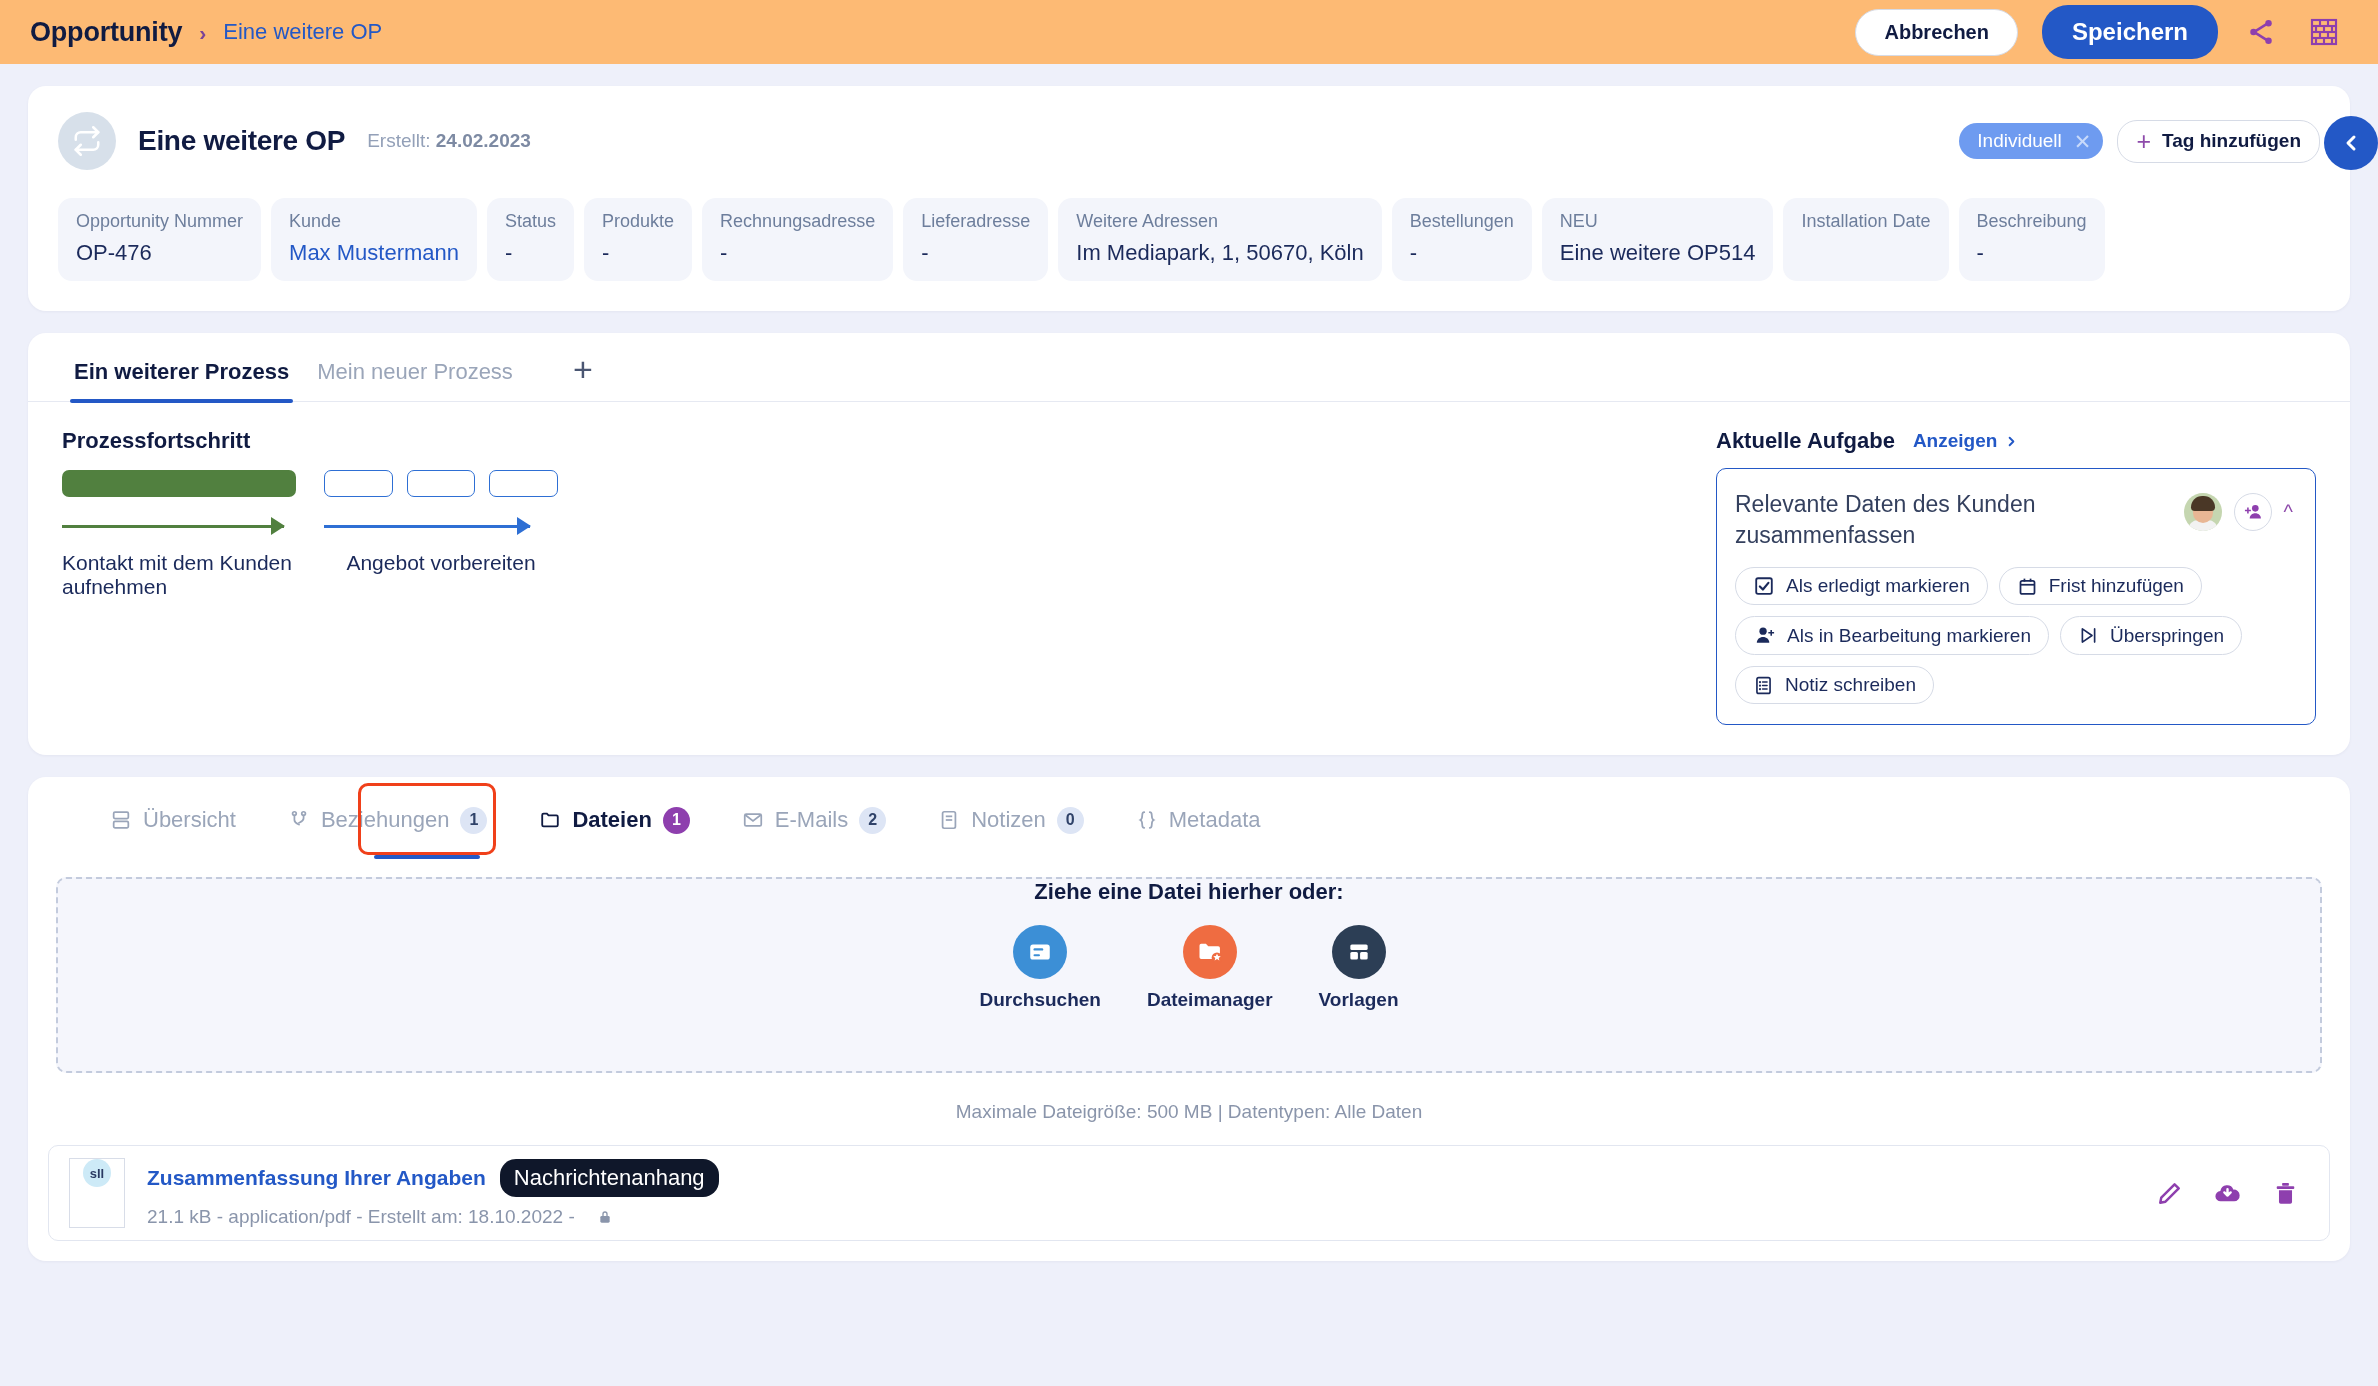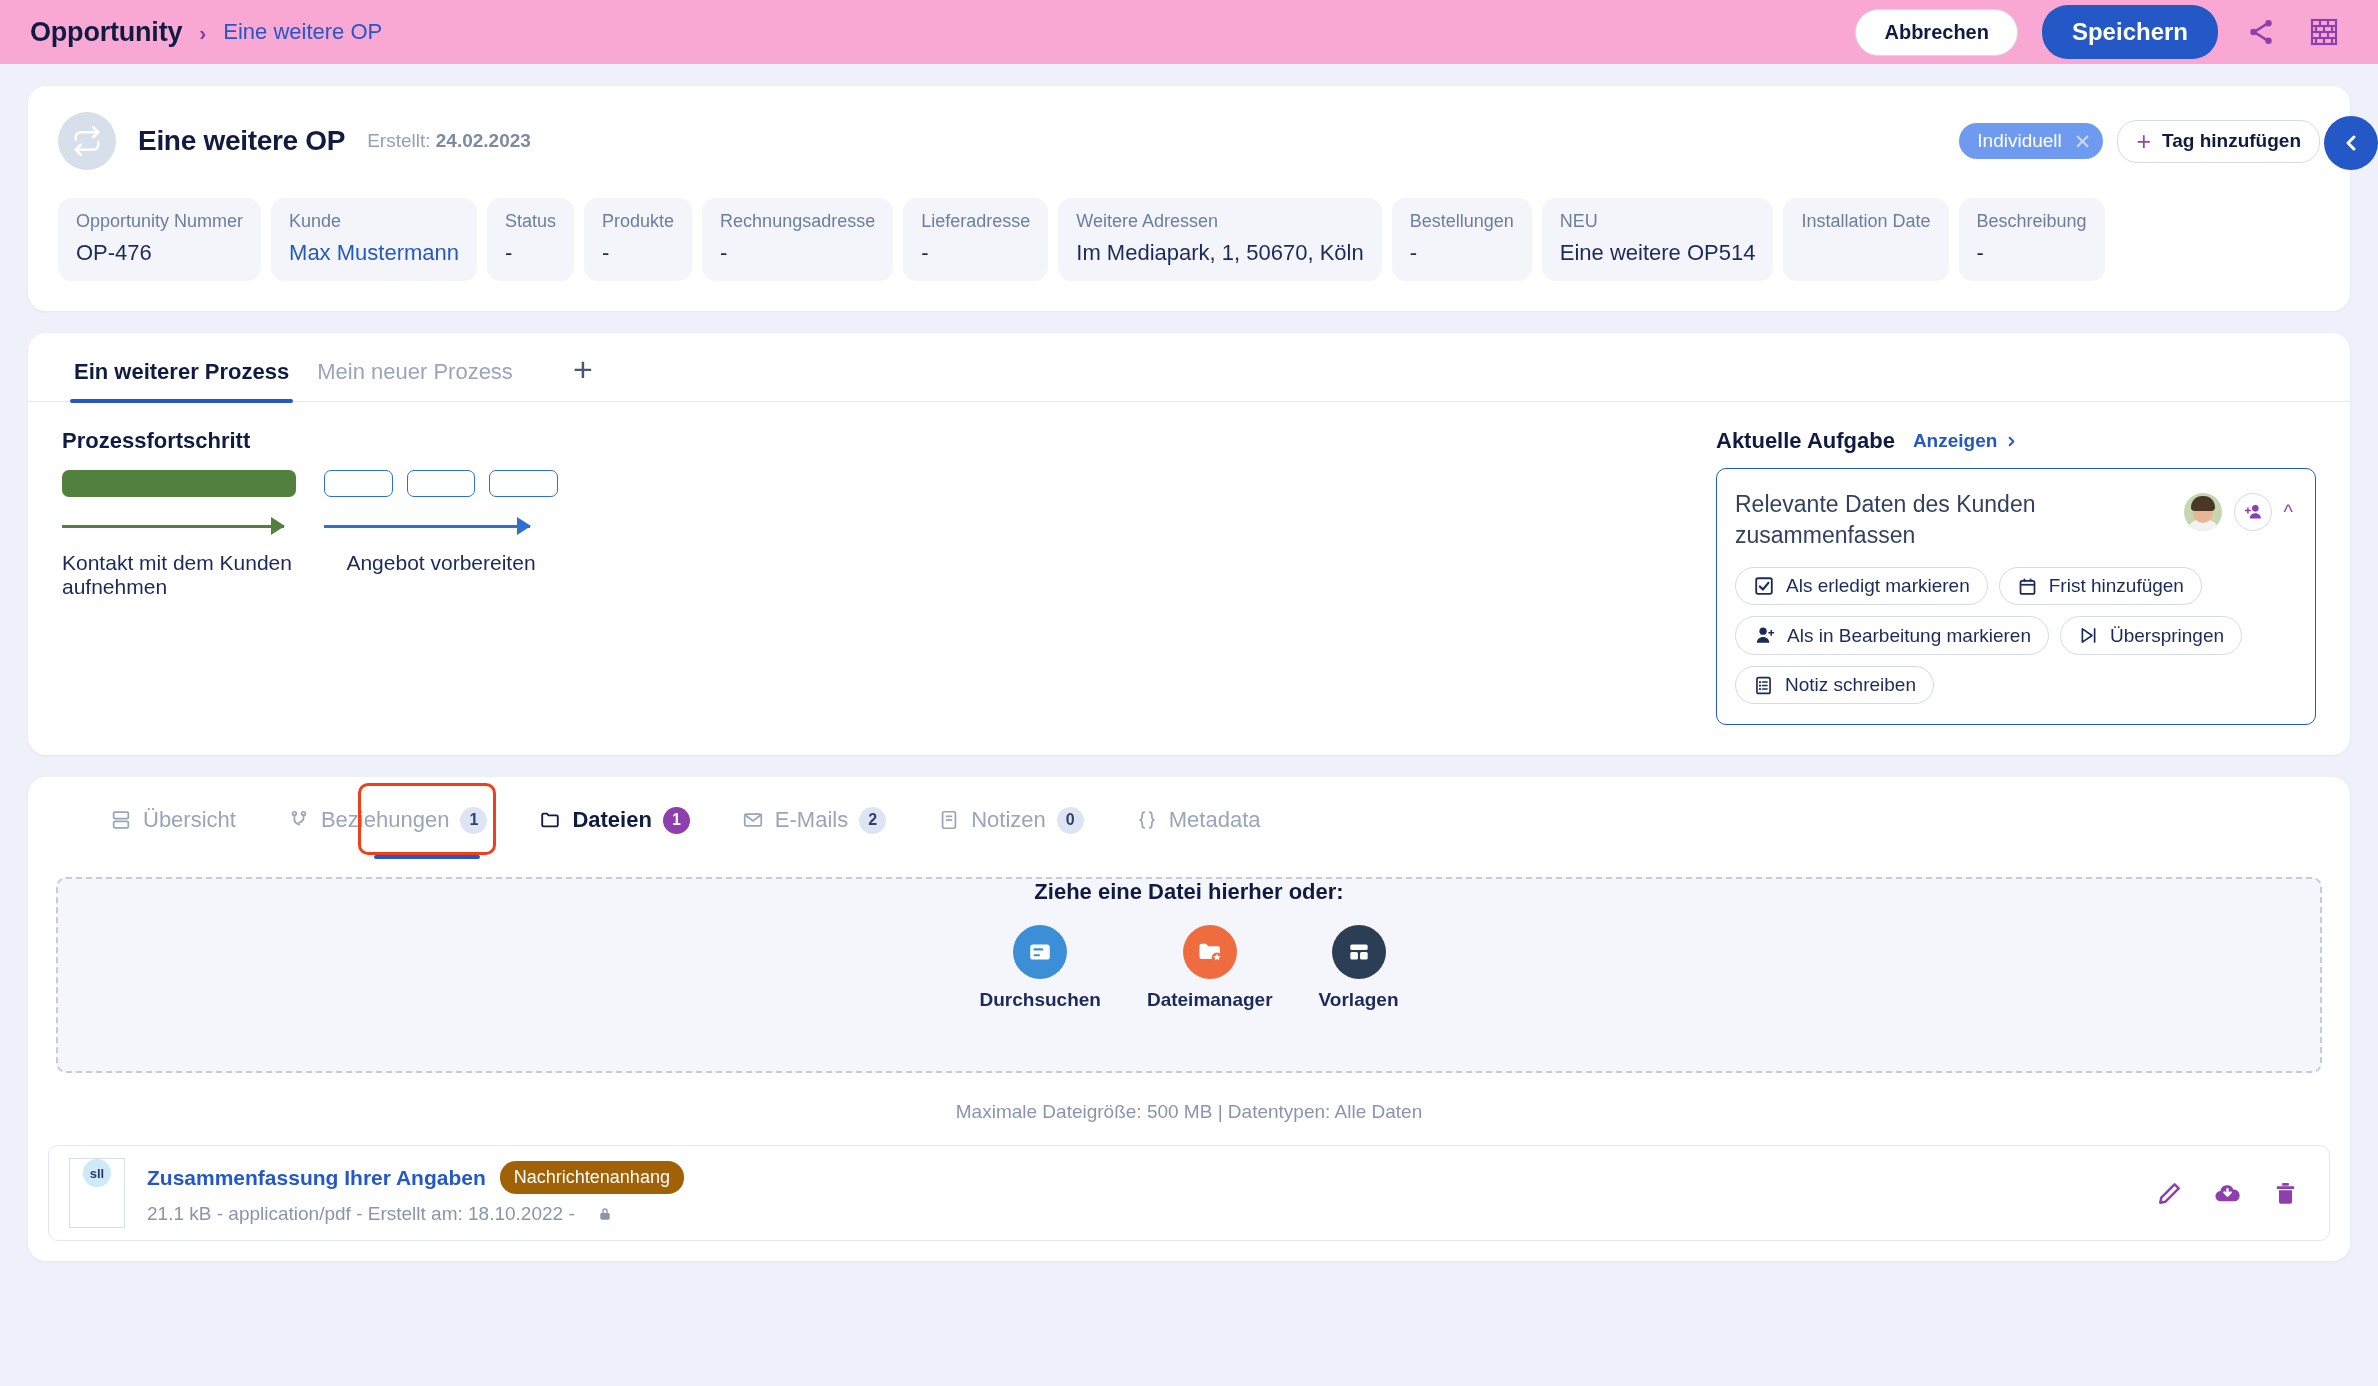--- a/index.html
+++ b/index.html
@@ -6,21 +6,21 @@
   html, body {
     width: 2378px; height: 1386px;
     background: #eef0fa;
     font-family: "Liberation Sans", sans-serif;
     color: #1b2a5b;
     overflow: hidden;
   }
 
   
   .topbar {
-    height: 64px; background: #f9a8d4;
+    height: 64px; background: #fdba74;
     display: flex; align-items: center;
     padding: 0 34px 0 30px;
     position: relative; z-index: 5;
   }
   .breadcrumb { display: flex; align-items: center; gap: 17px; }
   .bc-root { font-size: 27px; font-weight: bold; color: #101b42; letter-spacing: -0.2px; }
   .bc-sep { color: #7b4397; font-size: 21px; font-weight: bold; line-height: 1; }
   .bc-current { font-size: 22px; color: #2358c6; font-weight: 500; }
   .topbar-right { margin-left: auto; display: flex; align-items: center; gap: 24px; }
   .btn-cancel {
@@ -209,21 +209,21 @@
     padding: 0 26px 0 20px;
   }
   .thumb {
     width: 56px; height: 70px; border: 1.5px solid #d8dde8; background:#fff;
     display: flex; justify-content: center; flex: none;
   }
   .thumb-dot { width: 28px; height: 28px; border-radius: 50%; background: #cdeaf7; font-size: 13px; color:#2a3a63; display:flex; align-items:center; justify-content:center; font-weight:bold; overflow:hidden; }
   .fr-meta { margin-left: 22px; }
   .fr-line1 { display: flex; align-items: center; gap: 14px; }
   .fr-name { font-size: 21px; color: #2358c6; font-weight: bold; cursor: pointer; }
-  .fr-chip { background: #a16207; color: #fff; font-size: 18px; border-radius: 16px; padding: 6px 14px; }
+  .fr-chip { background: #0f172a; color: #fff; font-size: 22px; border-radius: 16px; padding: 6px 14px; }
   .fr-line2 { font-size: 19px; color: #8a95ab; margin-top: 9px; display:flex; align-items:center; gap: 22px; }
   .fr-actions { margin-left: auto; display: flex; align-items: center; gap: 22px; }
 </style>
 </head>
 <body>
 
 <div class="topbar">
   <div class="breadcrumb">
     <span class="bc-root">Opportunity</span>
     <span class="bc-sep">›</span>

